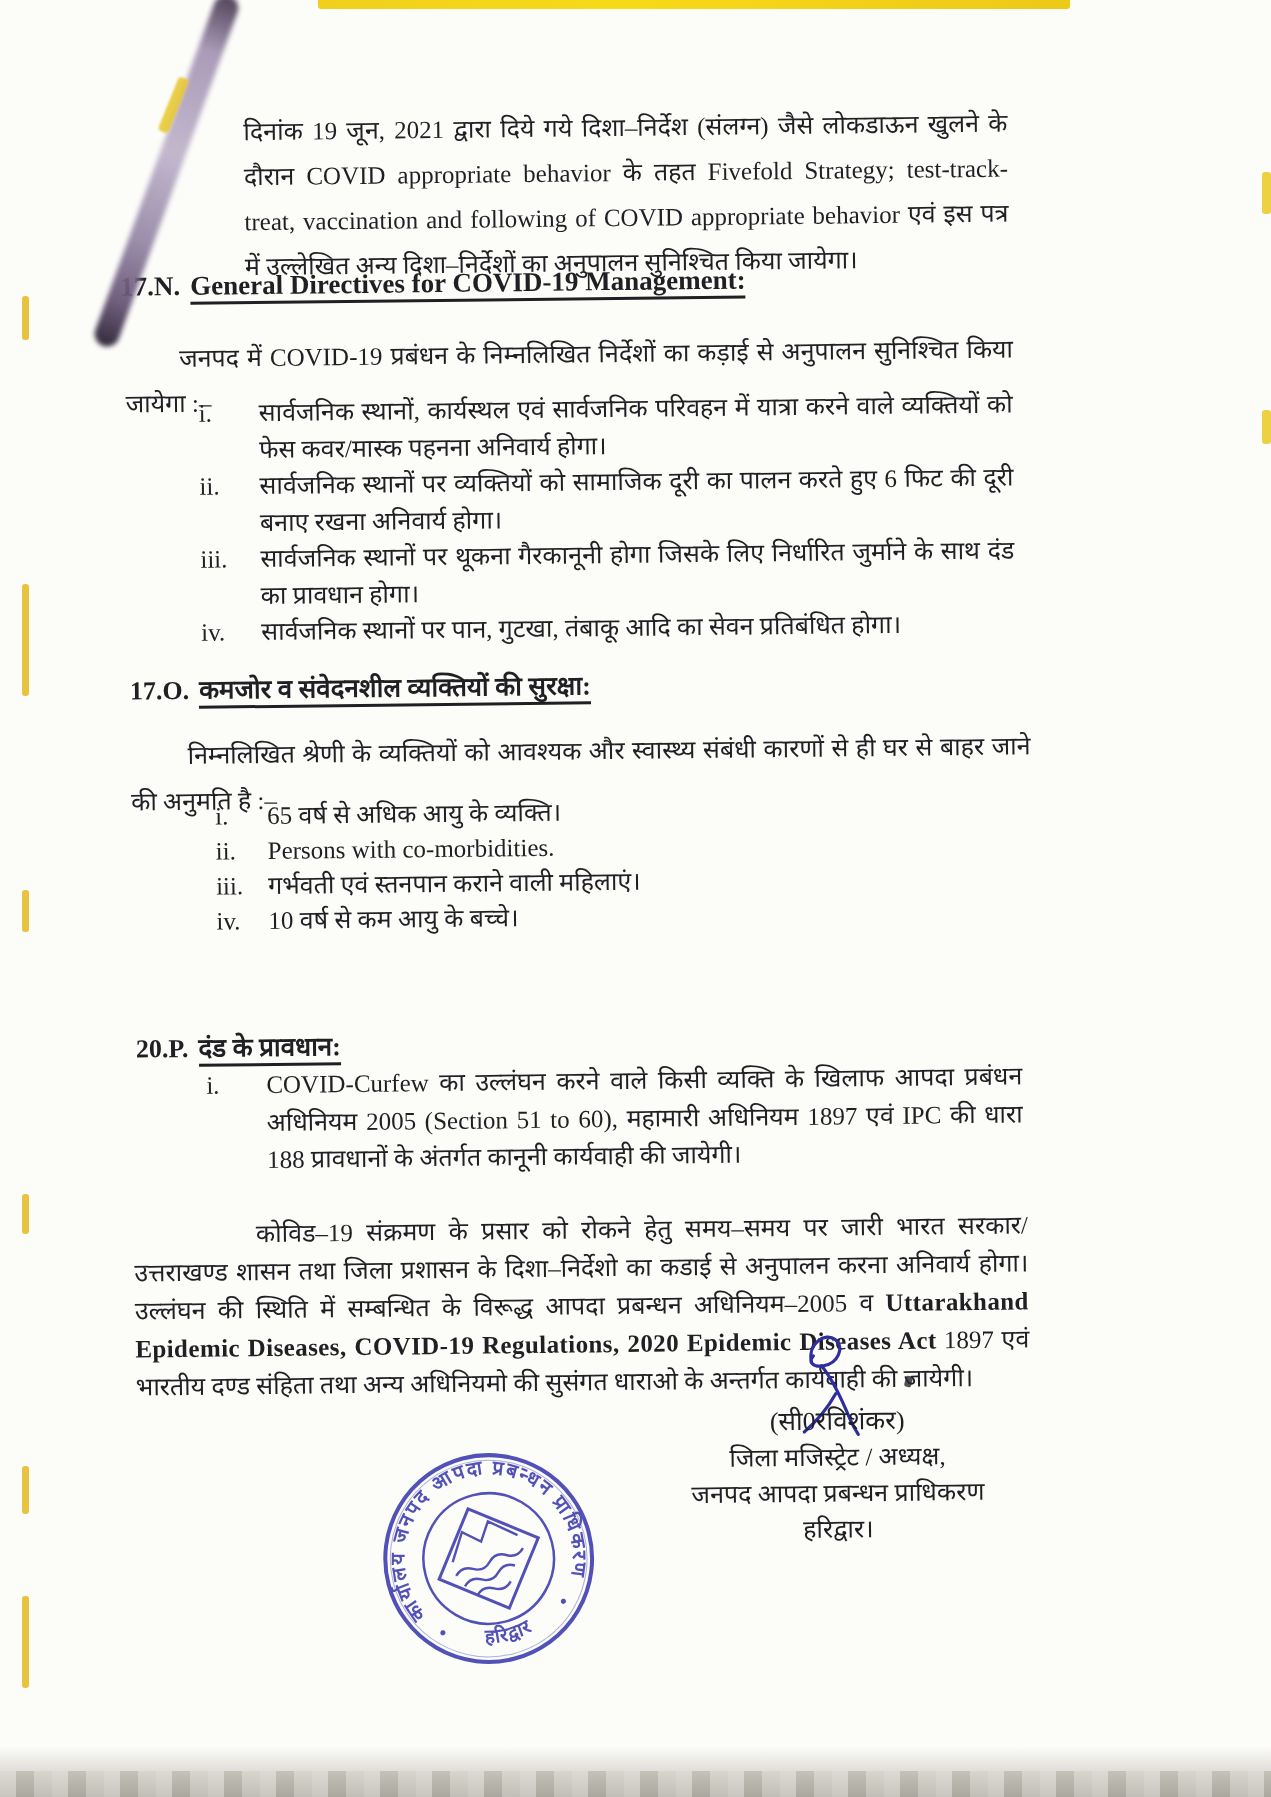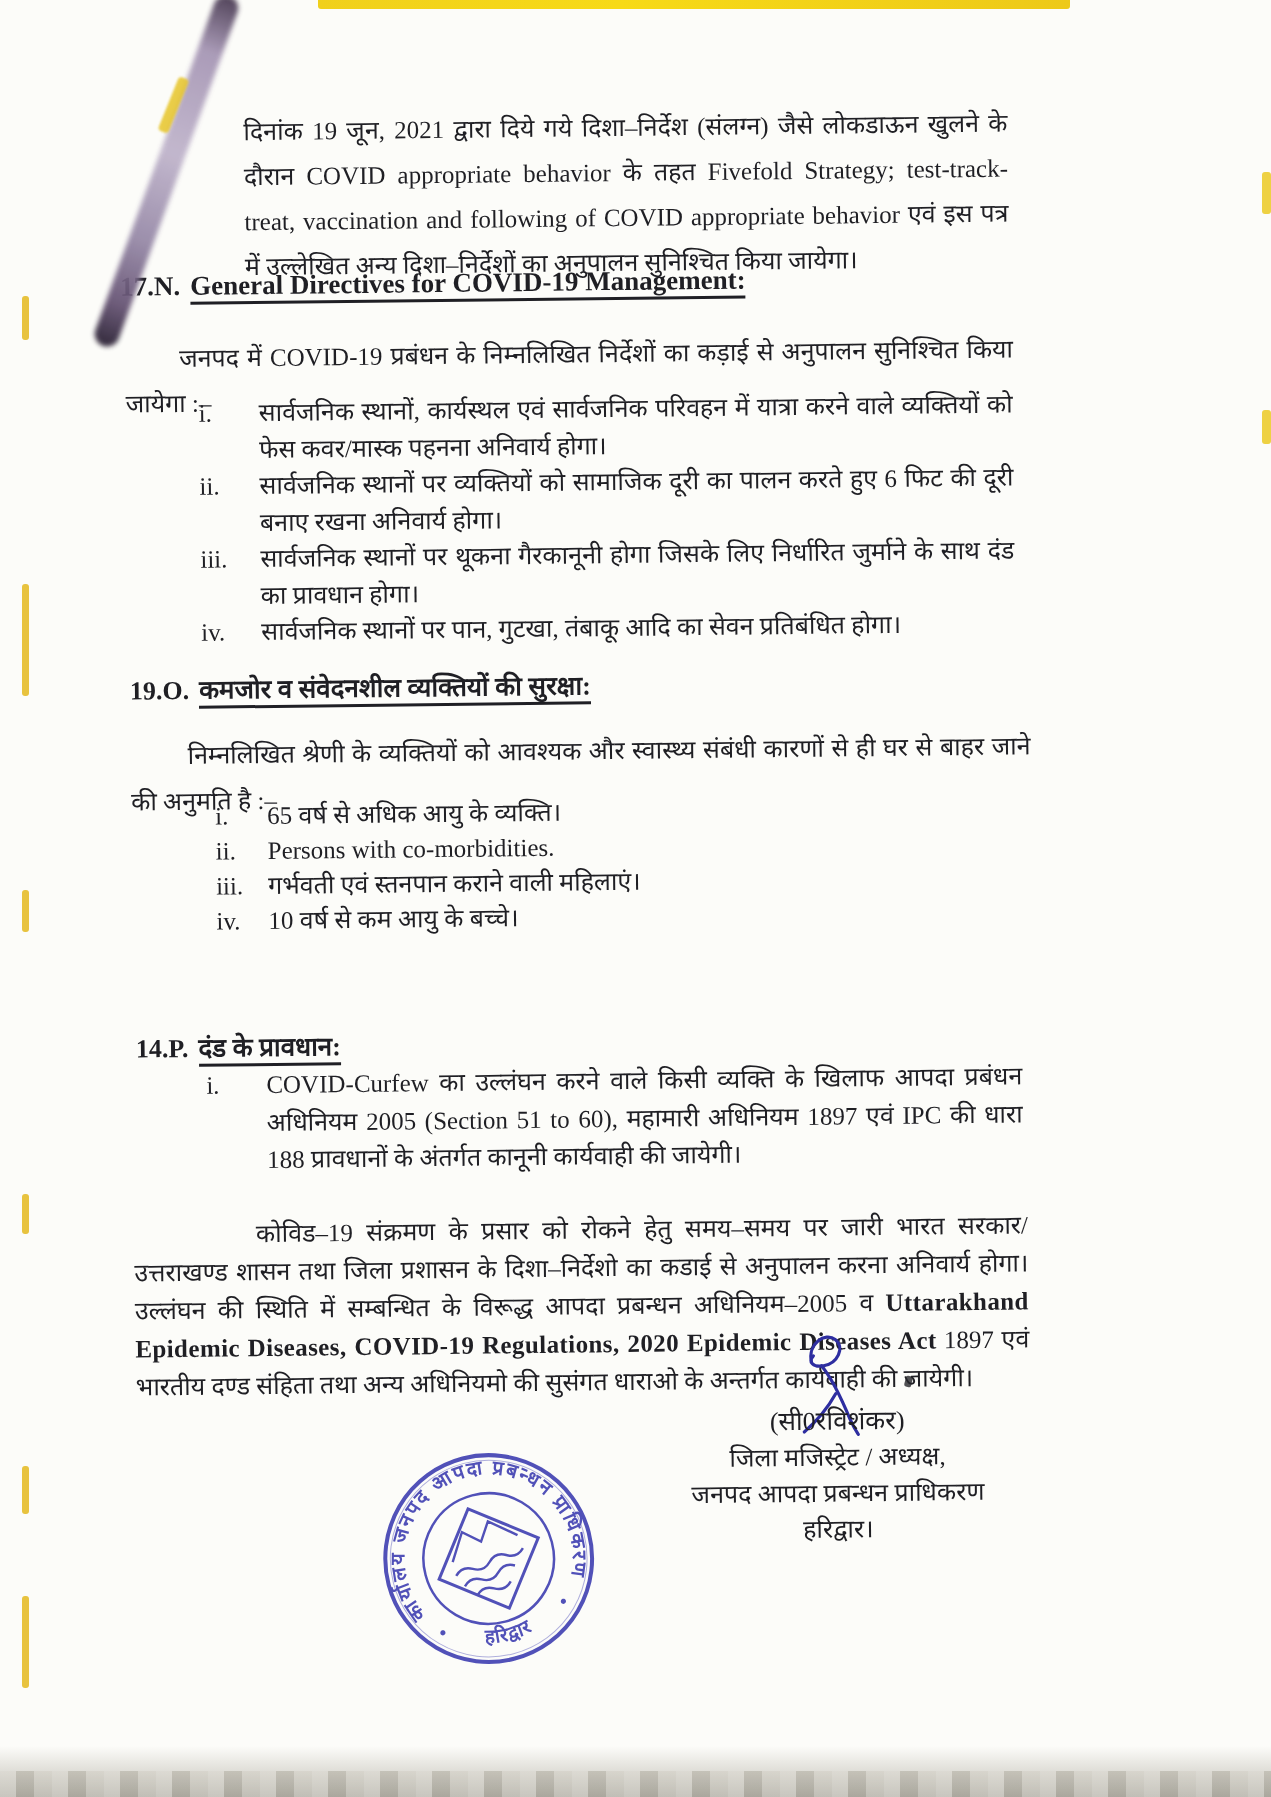--- a/index.html
+++ b/index.html
@@ -83,21 +83,21 @@
       <span class="num">iii.</span>
       <span class="txt">सार्वजनिक स्थानों पर थूकना गैरकानूनी होगा जिसके लिए निर्धारित जुर्माने के साथ दंड का प्रावधान होगा।</span>
     </div>
     <div class="li">
       <span class="num">iv.</span>
       <span class="txt">सार्वजनिक स्थानों पर पान, गुटखा, तंबाकू आदि का सेवन प्रतिबंधित होगा।</span>
     </div>
   </div>
 
   <div class="blk head-o sec-head">
-    <span class="sec-num">19.O.</span><span class="sec-title">कमजोर व संवेदनशील व्यक्तियों की सुरक्षा:</span>
+    <span class="sec-num">17.O.</span><span class="sec-title">कमजोर व संवेदनशील व्यक्तियों की सुरक्षा:</span>
   </div>
   <p class="blk intro-o justify">निम्नलिखित श्रेणी के व्यक्तियों को आवश्यक और स्वास्थ्य संबंधी कारणों से ही घर से बाहर जाने की अनुमति है :–</p>
   <div class="blk list list-o">
     <div class="li">
       <span class="num">i.</span>
       <span class="txt">65 वर्ष से अधिक आयु के व्यक्ति।</span>
     </div>
     <div class="li">
       <span class="num">ii.</span>
       <span class="txt">Persons with co-morbidities.</span>
@@ -106,21 +106,21 @@
       <span class="num">iii.</span>
       <span class="txt">गर्भवती एवं स्तनपान कराने वाली महिलाएं।</span>
     </div>
     <div class="li">
       <span class="num">iv.</span>
       <span class="txt">10 वर्ष से कम आयु के बच्चे।</span>
     </div>
   </div>
 
   <div class="blk head-p sec-head">
-    <span class="sec-num">14.P.</span><span class="sec-title">दंड के प्रावधान:</span>
+    <span class="sec-num">20.P.</span><span class="sec-title">दंड के प्रावधान:</span>
   </div>
   <div class="blk list list-p">
     <div class="li">
       <span class="num">i.</span>
       <span class="txt">COVID-Curfew का उल्लंघन करने वाले किसी व्यक्ति के खिलाफ आपदा प्रबंधन अधिनियम 2005 (Section 51 to 60), महामारी अधिनियम 1897 एवं IPC की धारा 188 प्रावधानों के अंतर्गत कानूनी कार्यवाही की जायेगी।</span>
     </div>
   </div>
 
   <p class="blk closing justify"><span>कोविड–19 संक्रमण के प्रसार को रोकने हेतु समय–समय पर जारी भारत सरकार/उत्तराखण्ड शासन तथा जिला प्रशासन के दिशा–निर्देशो का कडाई से अनुपालन करना अनिवार्य होगा। उल्लंघन की स्थिति में सम्बन्धित के विरूद्ध आपदा प्रबन्धन अधिनियम–2005 व </span><b>Uttarakhand Epidemic Diseases, COVID-19 Regulations, 2020 Epidemic Diseases Act</b><span> 1897 एवं भारतीय दण्ड संहिता तथा अन्य अधिनियमो की सुसंगत धाराओ के अन्तर्गत कार्यवाही की जायेगी।</span></p>
 

